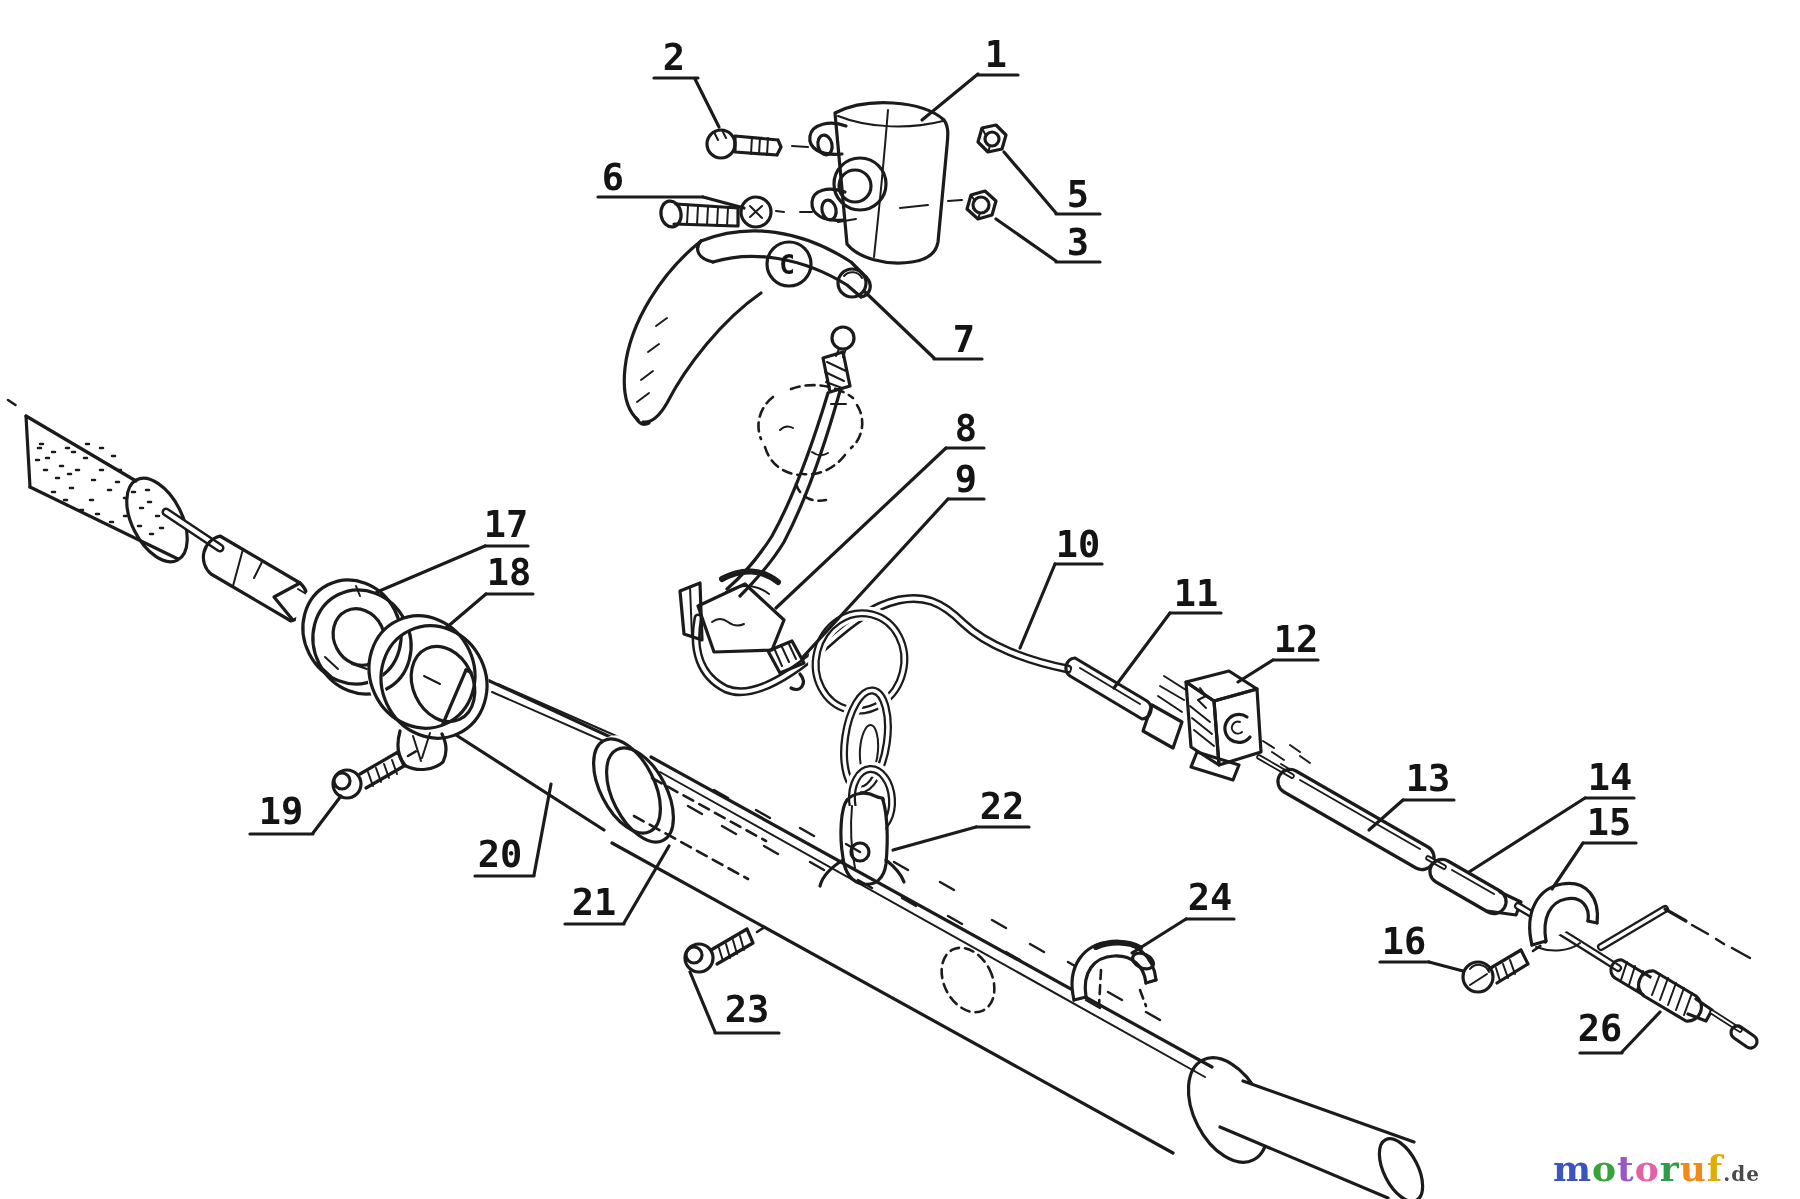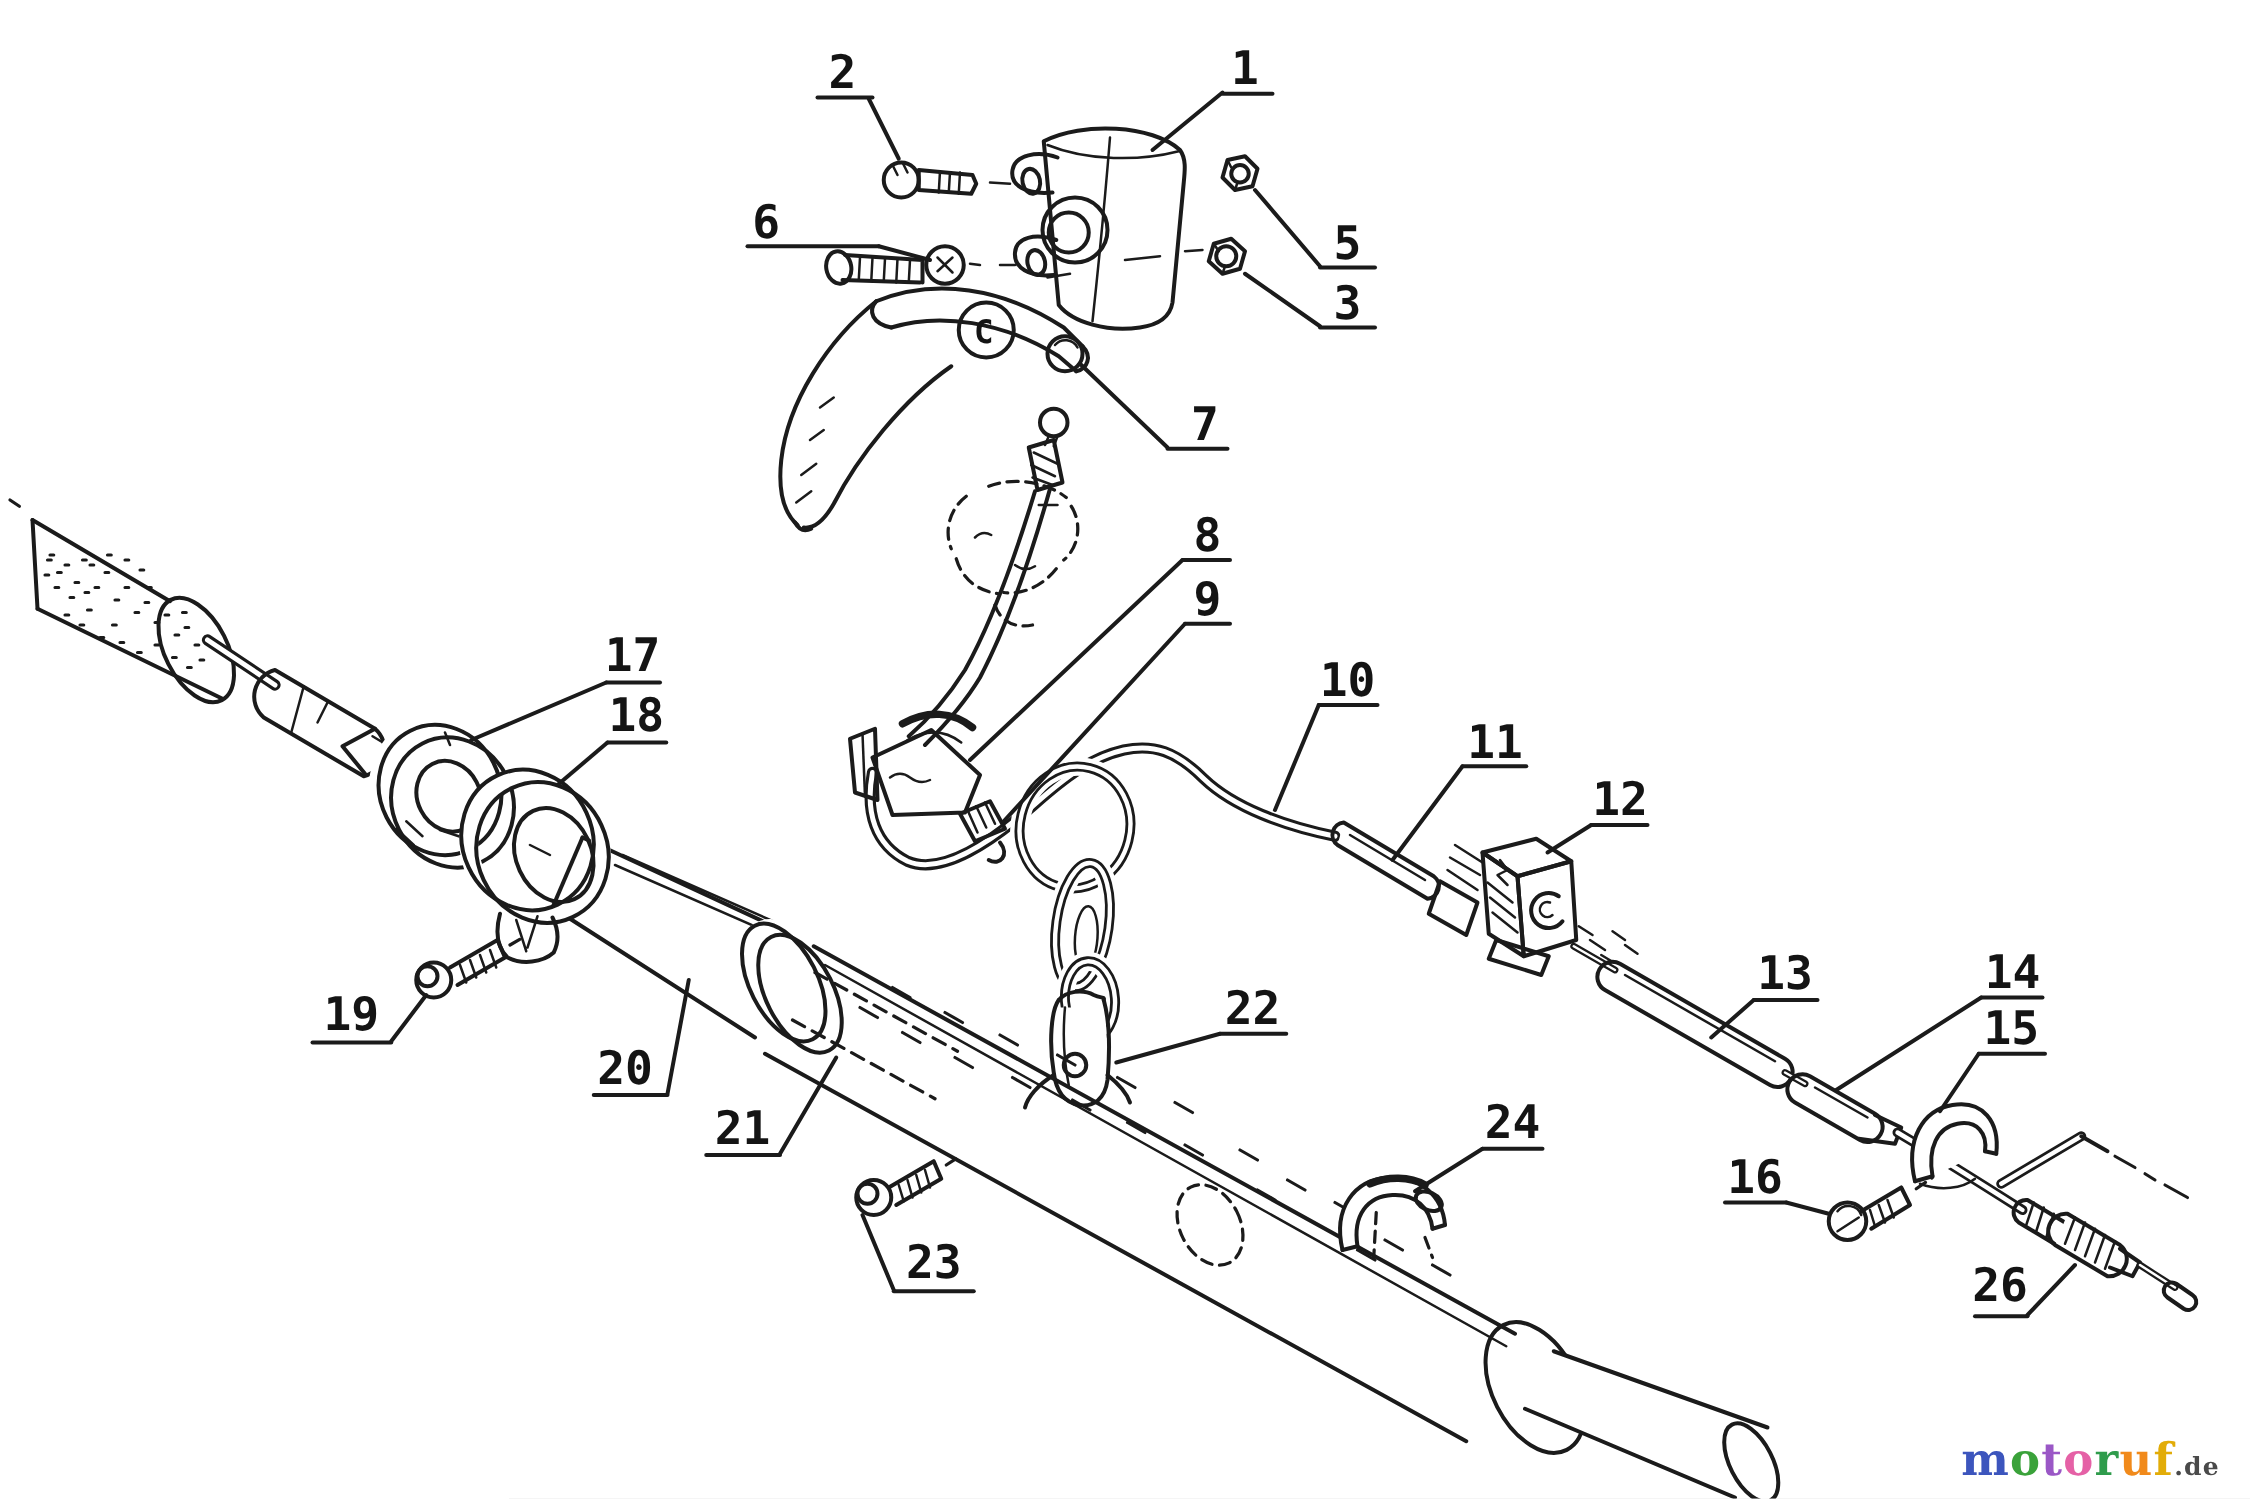--- a/index.html
+++ b/index.html
@@ -14,21 +14,21 @@
   #art .o8{stroke-width:8;} #art .i3{stroke:#ffffff;stroke-width:3.5;}
   #art .o5{stroke-width:5.5;} #art .i2{stroke:#ffffff;stroke-width:2;}
   #art .halo{stroke:#ffffff;stroke-width:15;}
   #art .dash{stroke-dasharray:9 6;stroke-width:2.6;}
   #art .dash2{stroke-dasharray:11 7;stroke-width:2.6;}
   #art .fillw{fill:#ffffff;stroke:none;}
   #art text{stroke:none;}
   .callout-num{font:bold 37px "DejaVu Sans Mono",monospace;fill:#141414;text-anchor:middle;}
   .ul{stroke-width:4.6;} .ld{stroke-width:2.8;}
   .mark-letter{font:bold 26px "DejaVu Sans Mono",monospace;fill:#141414;text-anchor:middle;}
-  .logo{position:absolute;right:24px;bottom:10px;font-family:"DejaVu Serif",serif;
+  .logo{position:absolute;right:40px;bottom:10px;font-family:"DejaVu Serif",serif;
         font-weight:bold;font-size:36px;letter-spacing:1px;white-space:nowrap;}
   .logo-suffix{font-size:20px;font-weight:bold;}
 </style>
 </head>
 <body>
 
 <div class="stage">
 <svg id="art" width="1800" height="1199" viewBox="0 0 1800 1199">
 
   <g>

